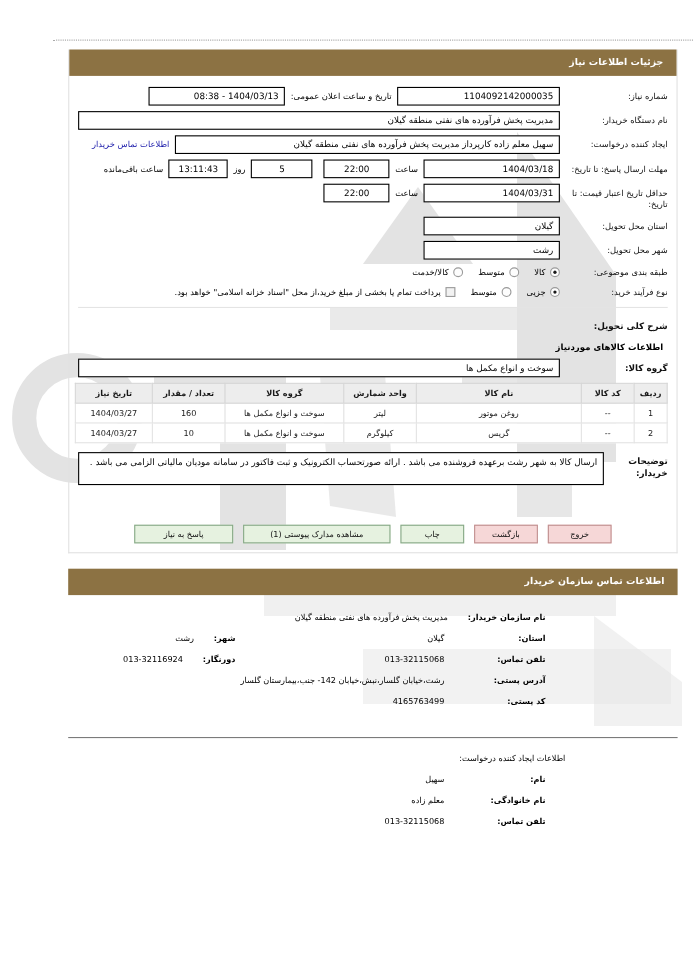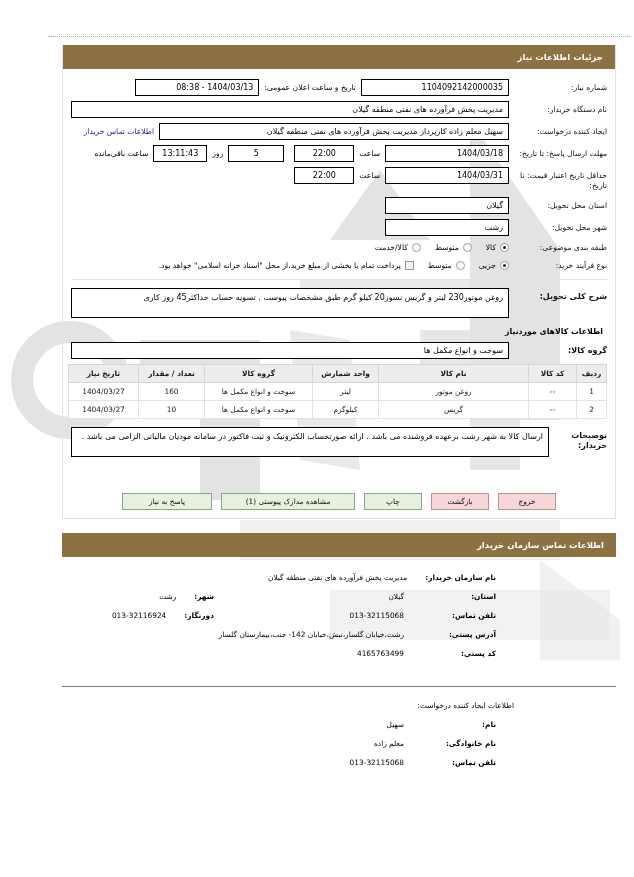--- a/index.html
+++ b/index.html
@@ -342,21 +342,20 @@
         <div class="opt">
           <span class="chk"></span>
           <span class="note">پرداخت تمام یا بخشی از مبلغ خرید،از محل "اسناد خزانه اسلامی" خواهد بود.</span>
         </div>
       </div>
 
       <div class="divider"></div>
 
       <div class="frow">
         <div class="lbl" style="font-weight:bold;font-size:8px;">شرح کلی تحویل:</div>
-        <div class="fbox tall grow" style="max-width:450px;">روغن موتور230 لیتر و گریس نسوز20 کیلو گرم طبق مشخصات پیوست . تسویه حساب حداکثر45 روز کاری</div>
       </div>
 
       <div class="sec-title">اطلاعات کالاهای موردنیاز</div>
 
       <div class="frow">
         <div class="lbl" style="font-weight:bold;font-size:8px;">گروه کالا:</div>
         <div class="fbox grow" style="max-width:450px;">سوخت و انواع مکمل ها</div>
       </div>
 
       <table class="goods">

